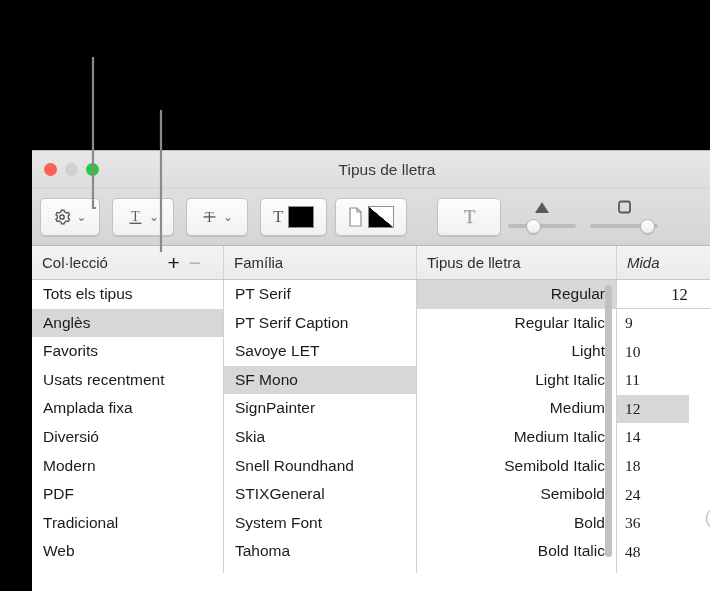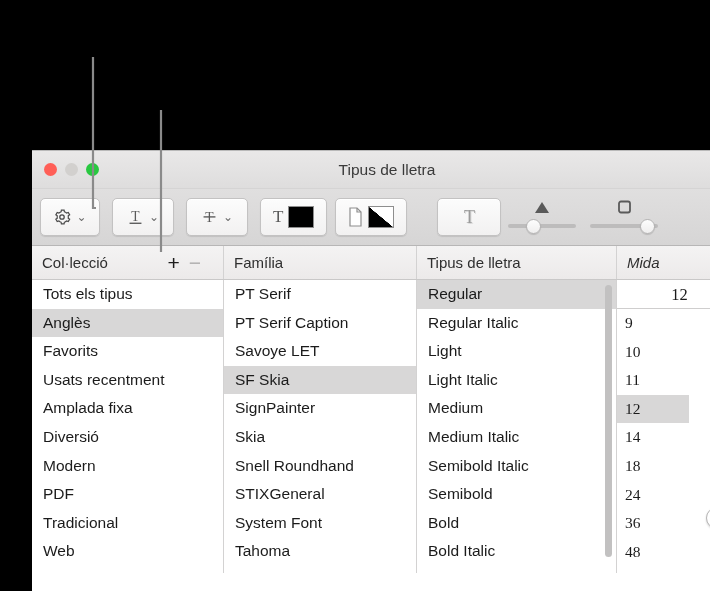--- a/index.html
+++ b/index.html
@@ -92,21 +92,21 @@
   .ch-size       { flex:1;font-style:italic; }
   .pm { display:flex; align-items:center; gap:9px; font-size:21px; line-height:1; padding-right:12px; }
   .pm .plus  { color:#1e1e1e; font-weight:300; }
   .pm .minus { color:#b2b1b1; font-weight:300; }
 
   
   .panes { display:flex; height:293px; background:#fff; }
   .pane { position:relative; background:#fff; overflow:hidden; }
   .pane.collection { width:192px; border-right:1px solid #d3d2d2; }
   .pane.family     { width:193px; border-right:1px solid #d3d2d2; }
-  .pane.typeface   { width:200px; border-right:1px solid #d3d2d2; }
+  .pane.typeface   { width:200px; border-right:1px solid #d3d2d2;text-align:right; }
   .pane.size       { flex:1;font-family:Liberation Serif, serif; }
 
   .row {
     height:28.6px; line-height:28.6px;
     padding:0 11px;
     font-size:15.5px; color:#1b1b1b;
     white-space:nowrap; overflow:hidden;
   }
   .row.sel { background:#d8d7d7; }
   .pane.family .row, .pane.typeface .row { padding-left:11px; }
@@ -270,21 +270,21 @@
       <div class="row">Modern</div>
       <div class="row">PDF</div>
       <div class="row">Tradicional</div>
       <div class="row">Web</div>
     </div>
 
     <div class="pane family">
       <div class="row">PT Serif</div>
       <div class="row">PT Serif Caption</div>
       <div class="row">Savoye LET</div>
-      <div class="row sel">SF Skia</div>
+      <div class="row sel">SF Mono</div>
       <div class="row">SignPainter</div>
       <div class="row">Skia</div>
       <div class="row">Snell Roundhand</div>
       <div class="row">STIXGeneral</div>
       <div class="row">System Font</div>
       <div class="row">Tahoma</div>
       <div class="row">Times</div>
     </div>
 
     <div class="pane typeface">

